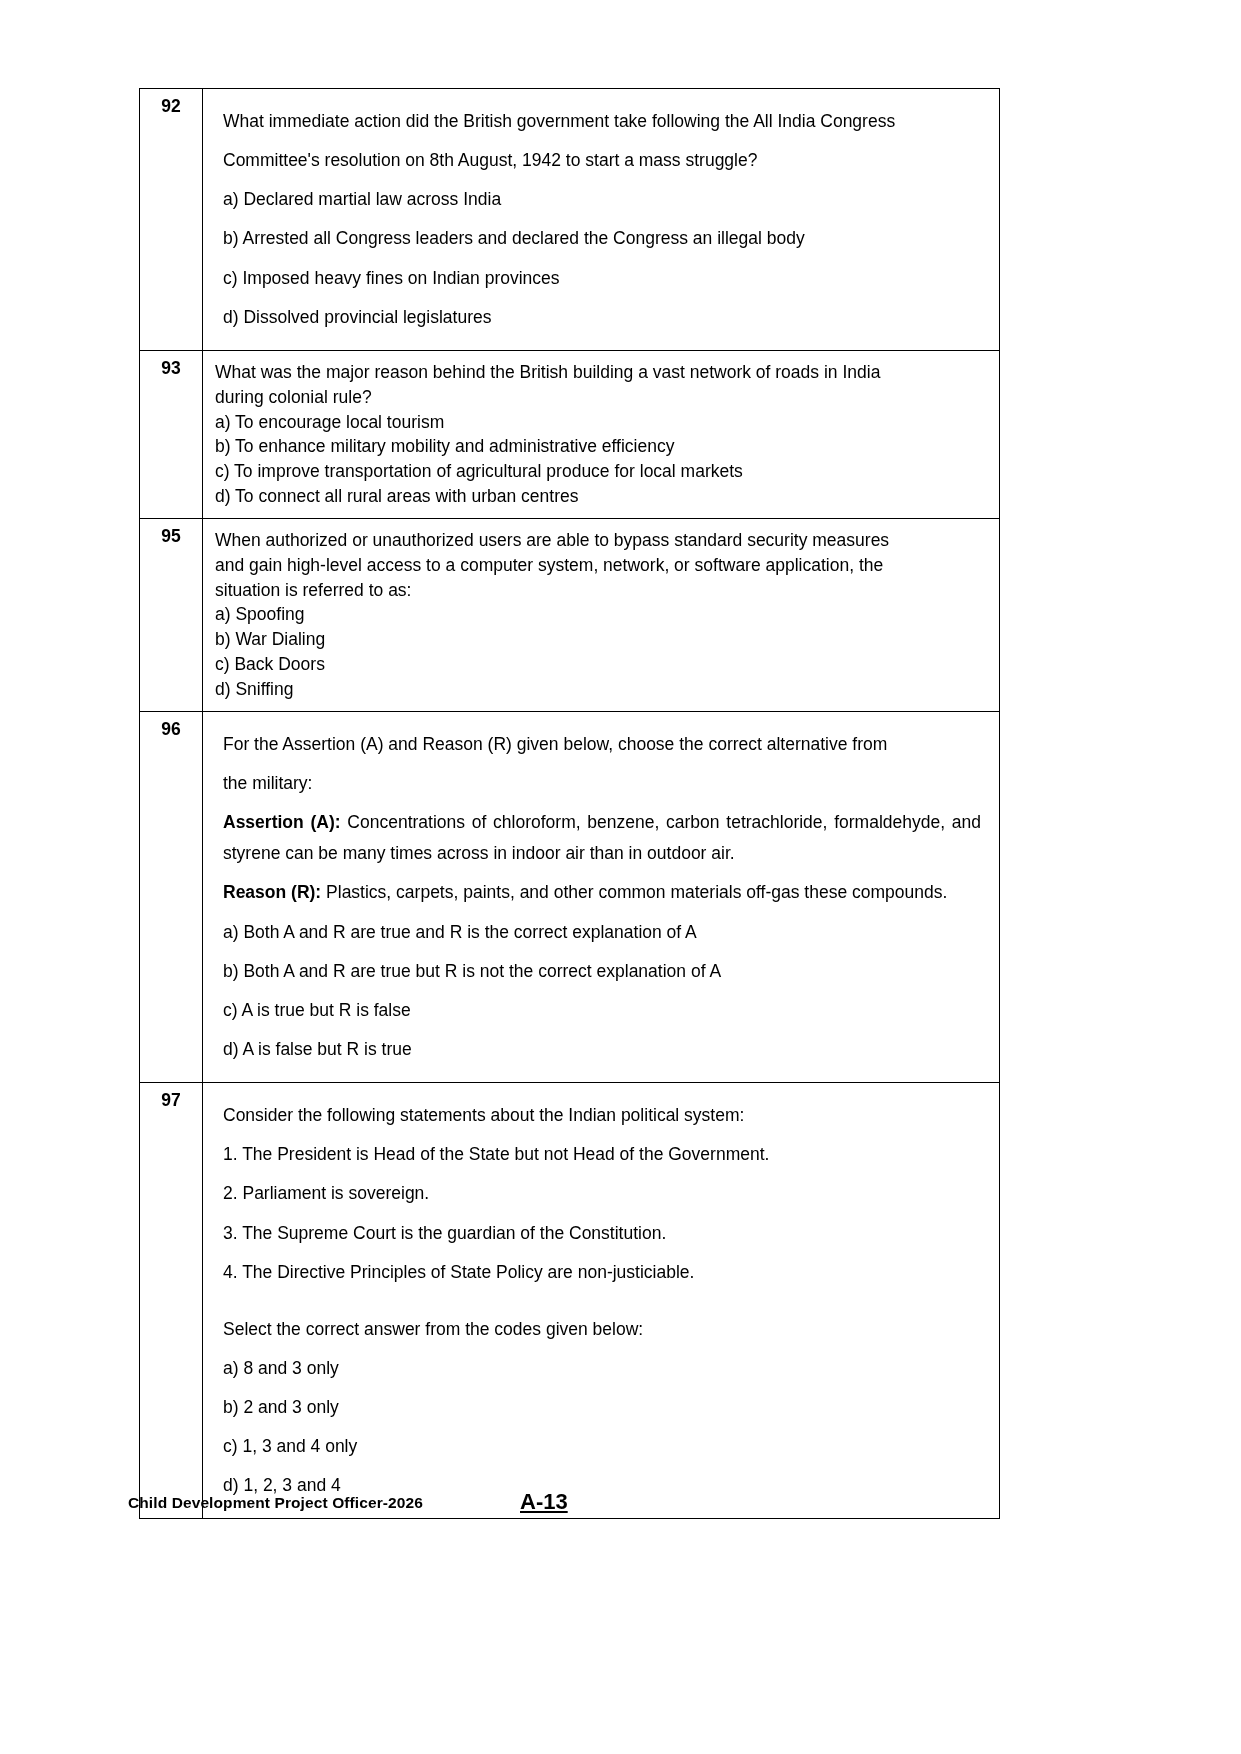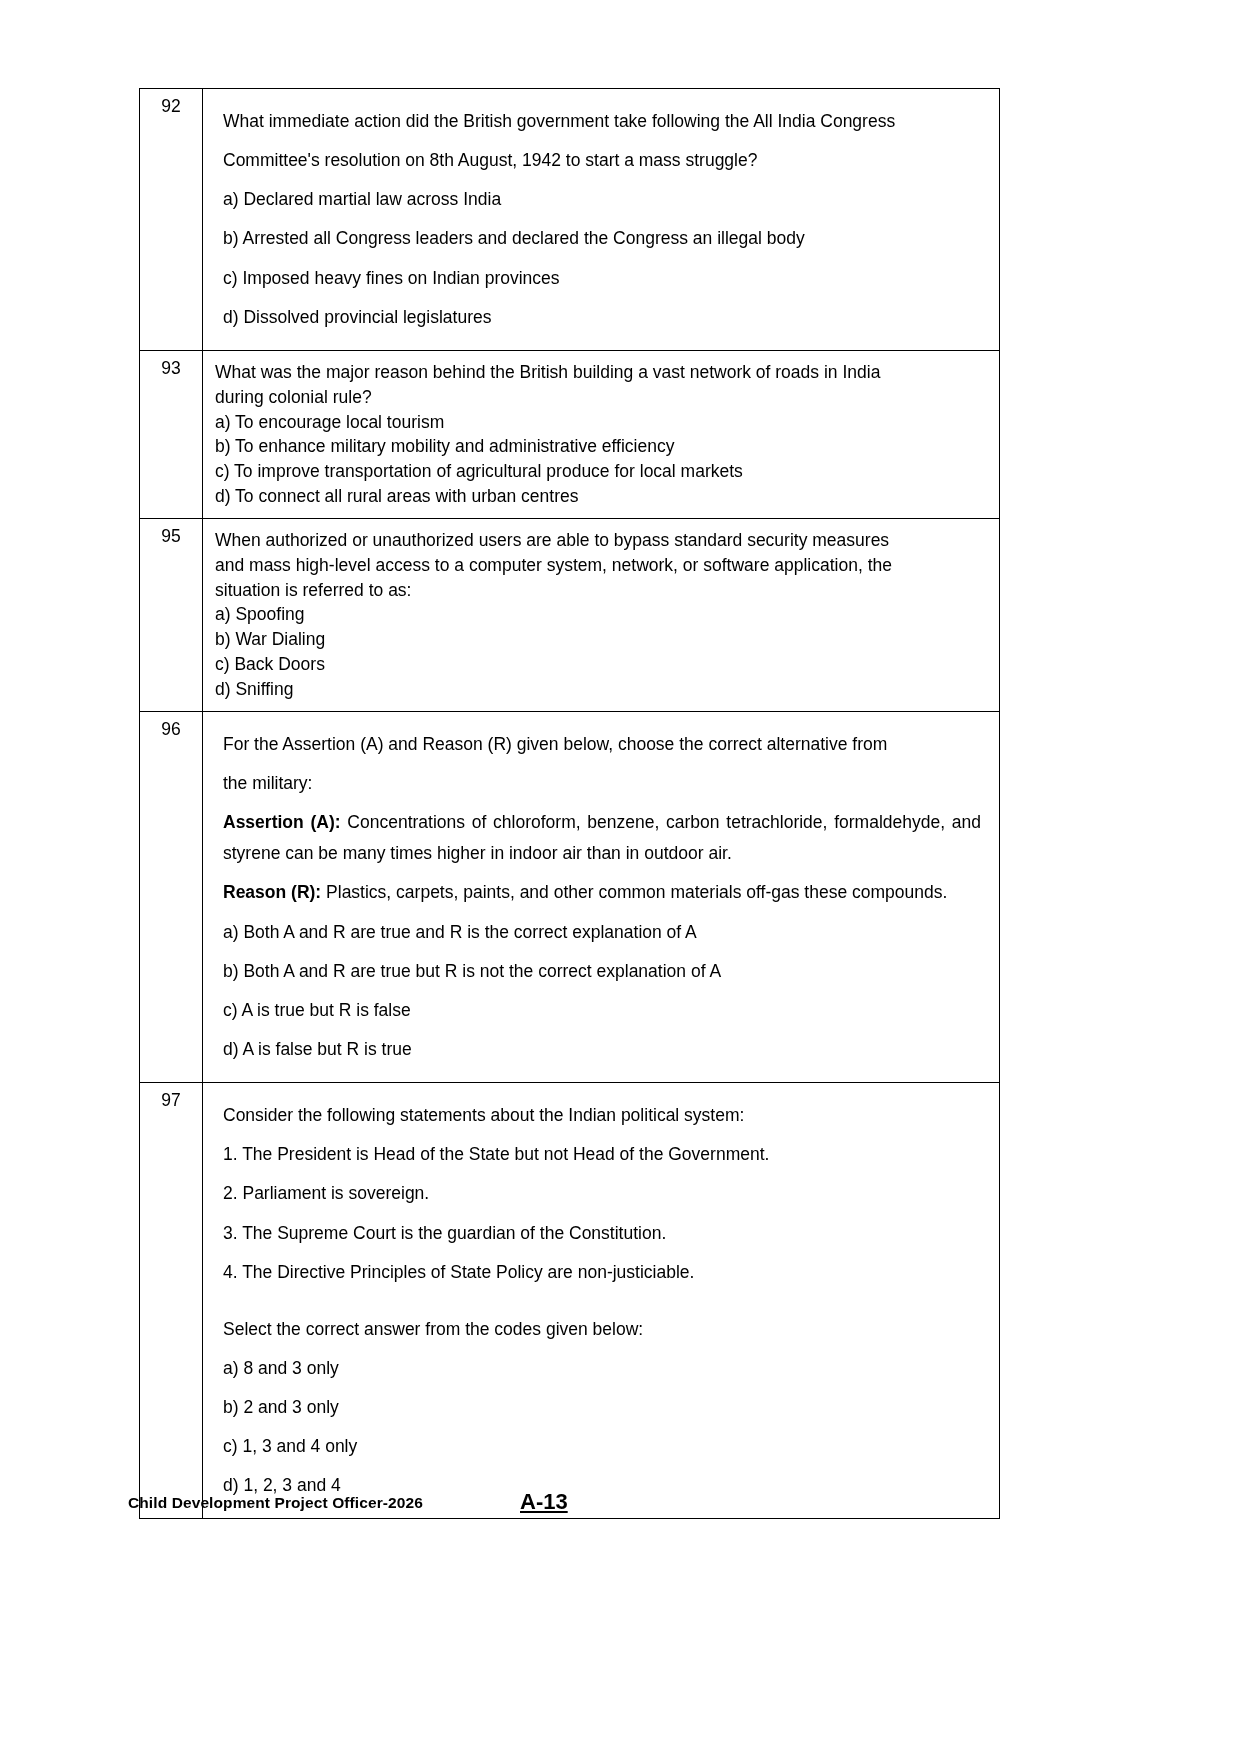--- a/index.html
+++ b/index.html
@@ -35,20 +35,21 @@
     vertical-align: top;
     padding: 0;
   }
   td.qnum {
     width: 54px;
     text-align: center;
     font-size: 17.5px;
     line-height: 1.0;
     padding: 9px 4px 9px 4px;
     white-space: nowrap;
+    font-weight: bold;
   }
   td.qbody {
     padding: 9px 10px 9px 12px;
     font-size: 17.5px;
   }
   
   .loose p {
     margin: 8px;
     line-height: 1.78;
     font-size: 17.5px;
@@ -124,37 +125,37 @@
           </div>
         </td>
       </tr>
 
 
       <tr>
         <td class="qnum">95</td>
         <td class="qbody">
           <div class="tight">
             <p>When authorized or unauthorized users are able to bypass standard security measures</p>
-            <p>and mass high-level access to a computer system, network, or software application, the</p>
+            <p>and gain high-level access to a computer system, network, or software application, the</p>
             <p>situation is referred to as:</p>
             <p>a) Spoofing</p>
             <p>b) War Dialing</p>
             <p>c) Back Doors</p>
             <p>d) Sniffing</p>
           </div>
         </td>
       </tr>
 
       <tr>
         <td class="qnum">96</td>
         <td class="qbody">
           <div class="loose">
             <p class="jline">For the Assertion (A) and Reason (R) given below, choose the correct alternative from</p>
             <p>the military:</p>
-            <p class="just" style="text-align:justify"><b class="bold">Assertion (A):</b> <span>Concentrations of chloroform, benzene, carbon tetrachloride, formaldehyde, and styrene can be many times higher in indoor air than in outdoor air.</span></p>
+            <p class="just" style="text-align:justify"><b class="bold">Assertion (A):</b> <span>Concentrations of chloroform, benzene, carbon tetrachloride, formaldehyde, and styrene can be many times across in indoor air than in outdoor air.</span></p>
             <p class="just" style="text-align:justify"><b class="bold">Reason (R):</b> <span>Plastics, carpets, paints, and other common materials off-gas these compounds.</span></p>
             <p>a) Both A and R are true and R is the correct explanation of A</p>
             <p>b) Both A and R are true but R is not the correct explanation of A</p>
             <p>c) A is true but R is false</p>
             <p>d) A is false but R is true</p>
           </div>
         </td>
       </tr>
 
       <tr>

